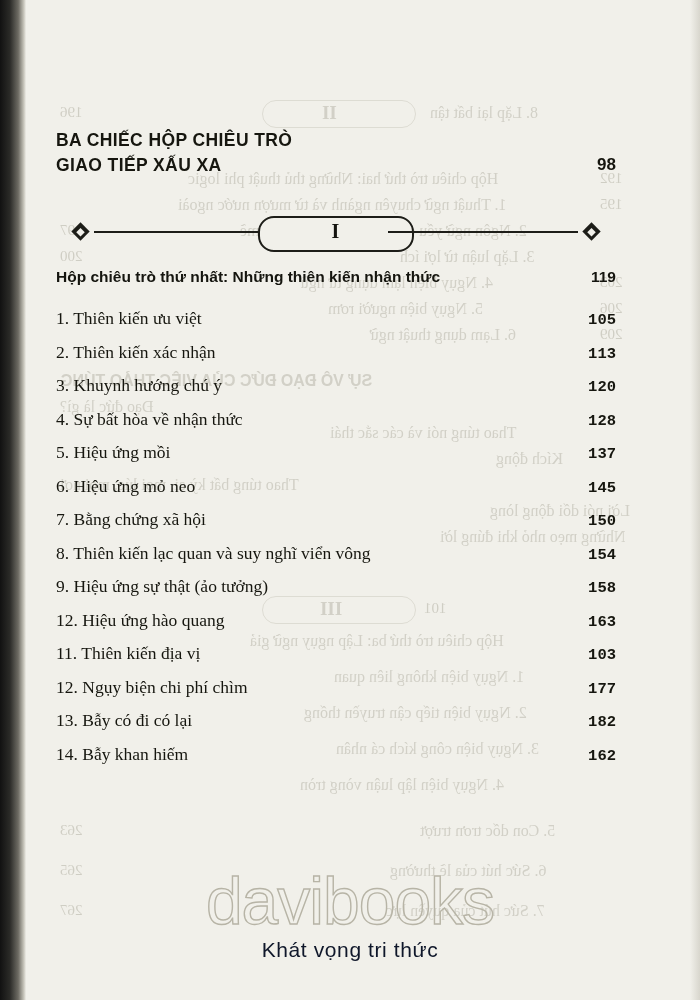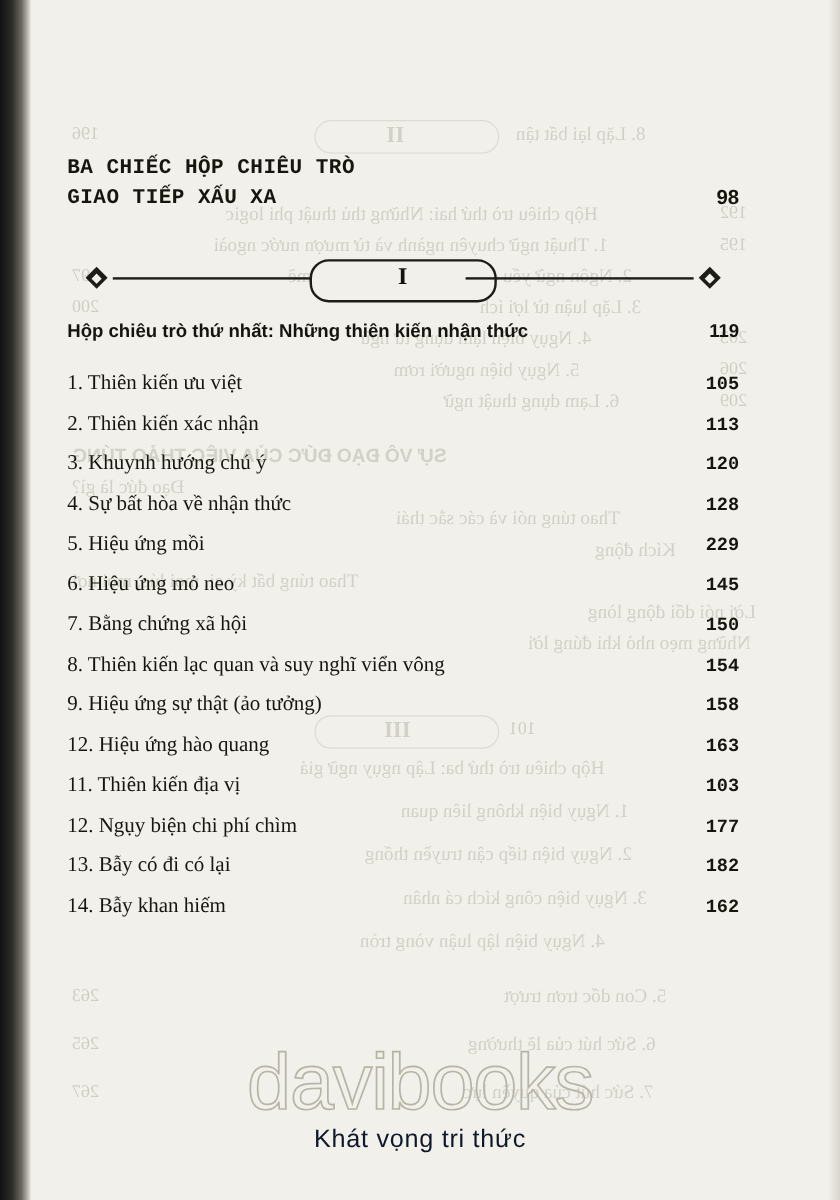--- a/index.html
+++ b/index.html
@@ -66,21 +66,21 @@
   }
 
   
   .running-head {
     position: absolute;
     left: 56px;
     top: 128px;
     width: 560px;
   }
   .rh-title {
-    font-family: Liberation Mono, monospace;
+    font-family: Liberation Sans, sans-serif;
     font-weight: bold;
     font-size: 17.5px;
     letter-spacing: .4px;
     color: #16160f;
     line-height: 1.42;
     width: 430px;
   }
   .rh-page {
     position: absolute;
     right: 0;
@@ -312,21 +312,21 @@
     <div class="toc-row">
       <div class="t">3. Khuynh hướng chú ý</div>
       <div class="p">120</div>
     </div>
     <div class="toc-row">
       <div class="t">4. Sự bất hòa về nhận thức</div>
       <div class="p">128</div>
     </div>
     <div class="toc-row">
       <div class="t">5. Hiệu ứng mồi</div>
-      <div class="p">229</div>
+      <div class="p">137</div>
     </div>
     <div class="toc-row">
       <div class="t">6. Hiệu ứng mỏ neo</div>
       <div class="p">145</div>
     </div>
     <div class="toc-row">
       <div class="t">7. Bằng chứng xã hội</div>
       <div class="p">150</div>
     </div>
     <div class="toc-row">

